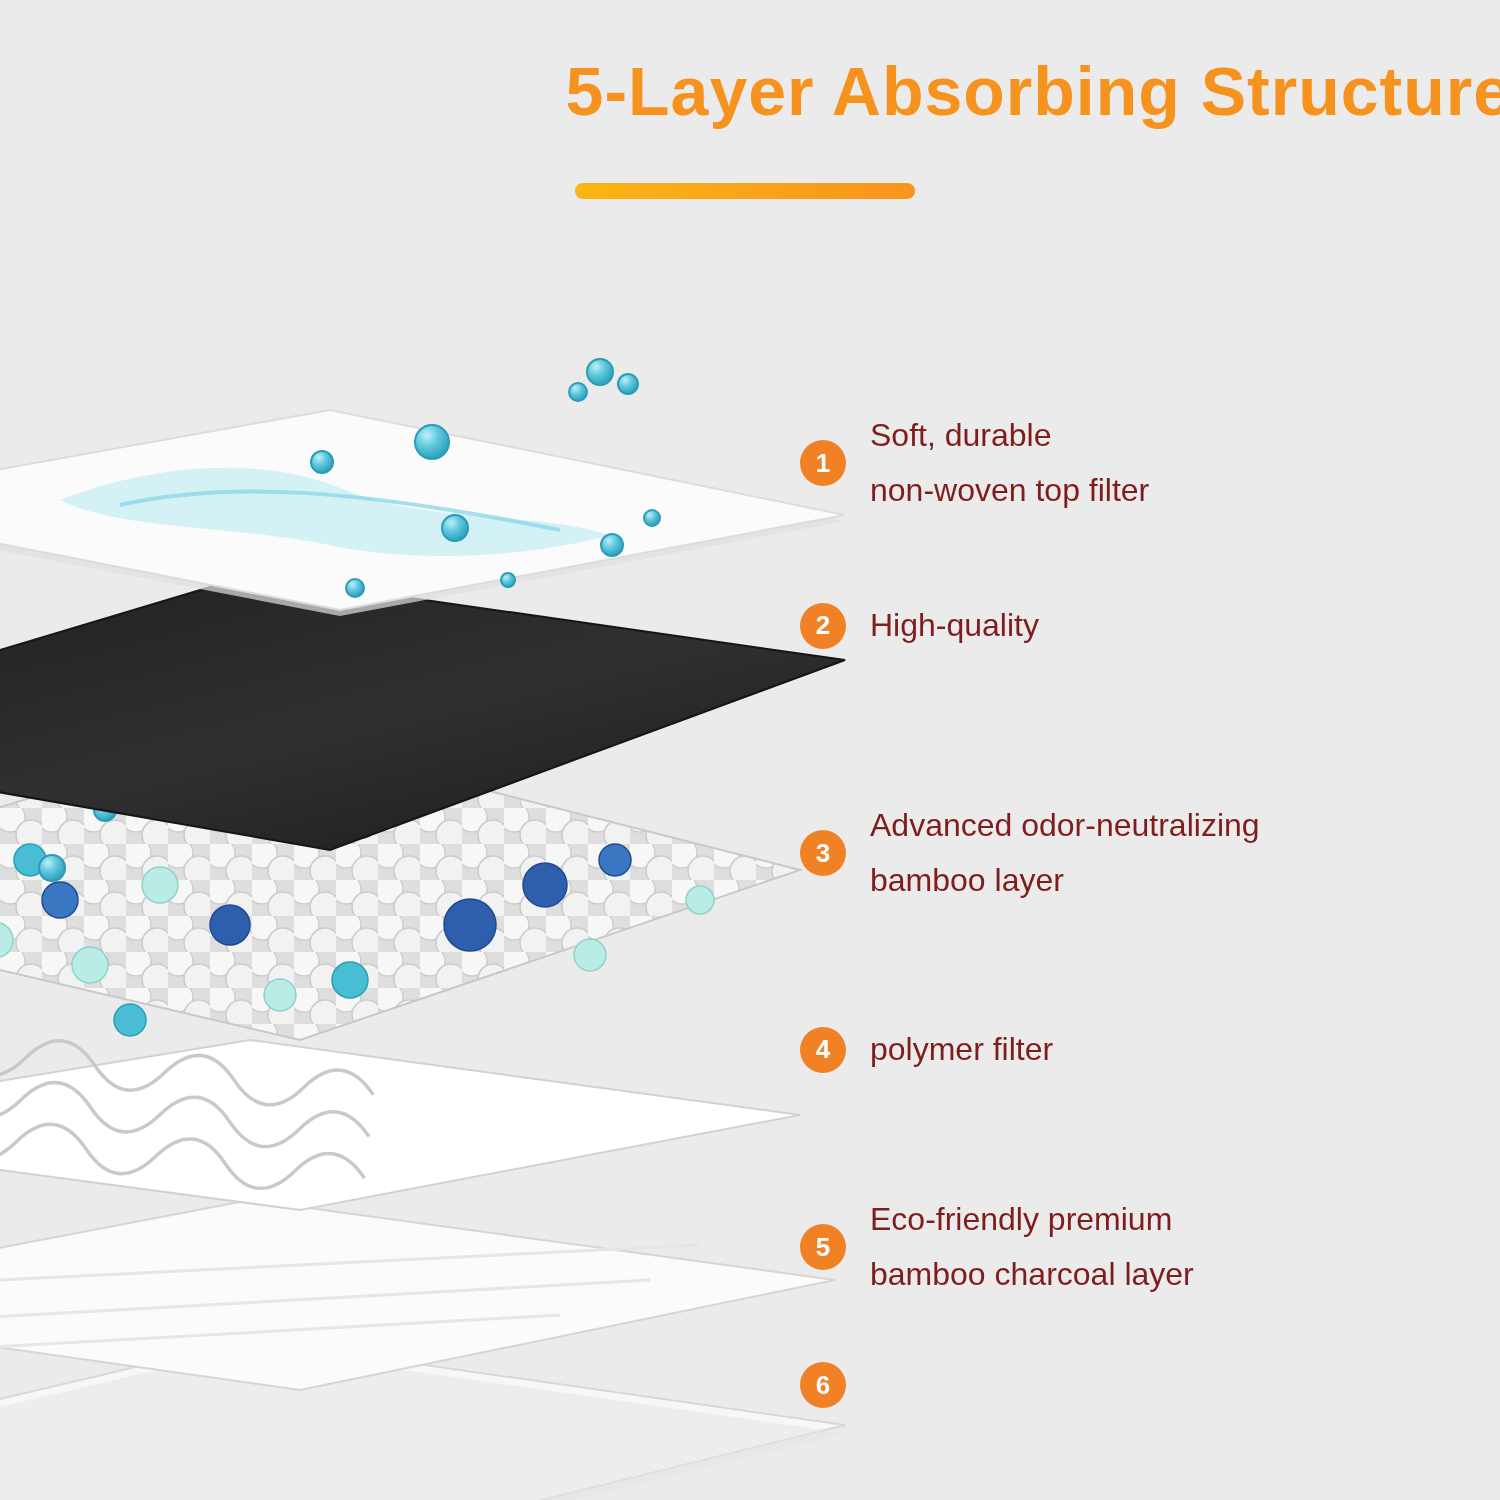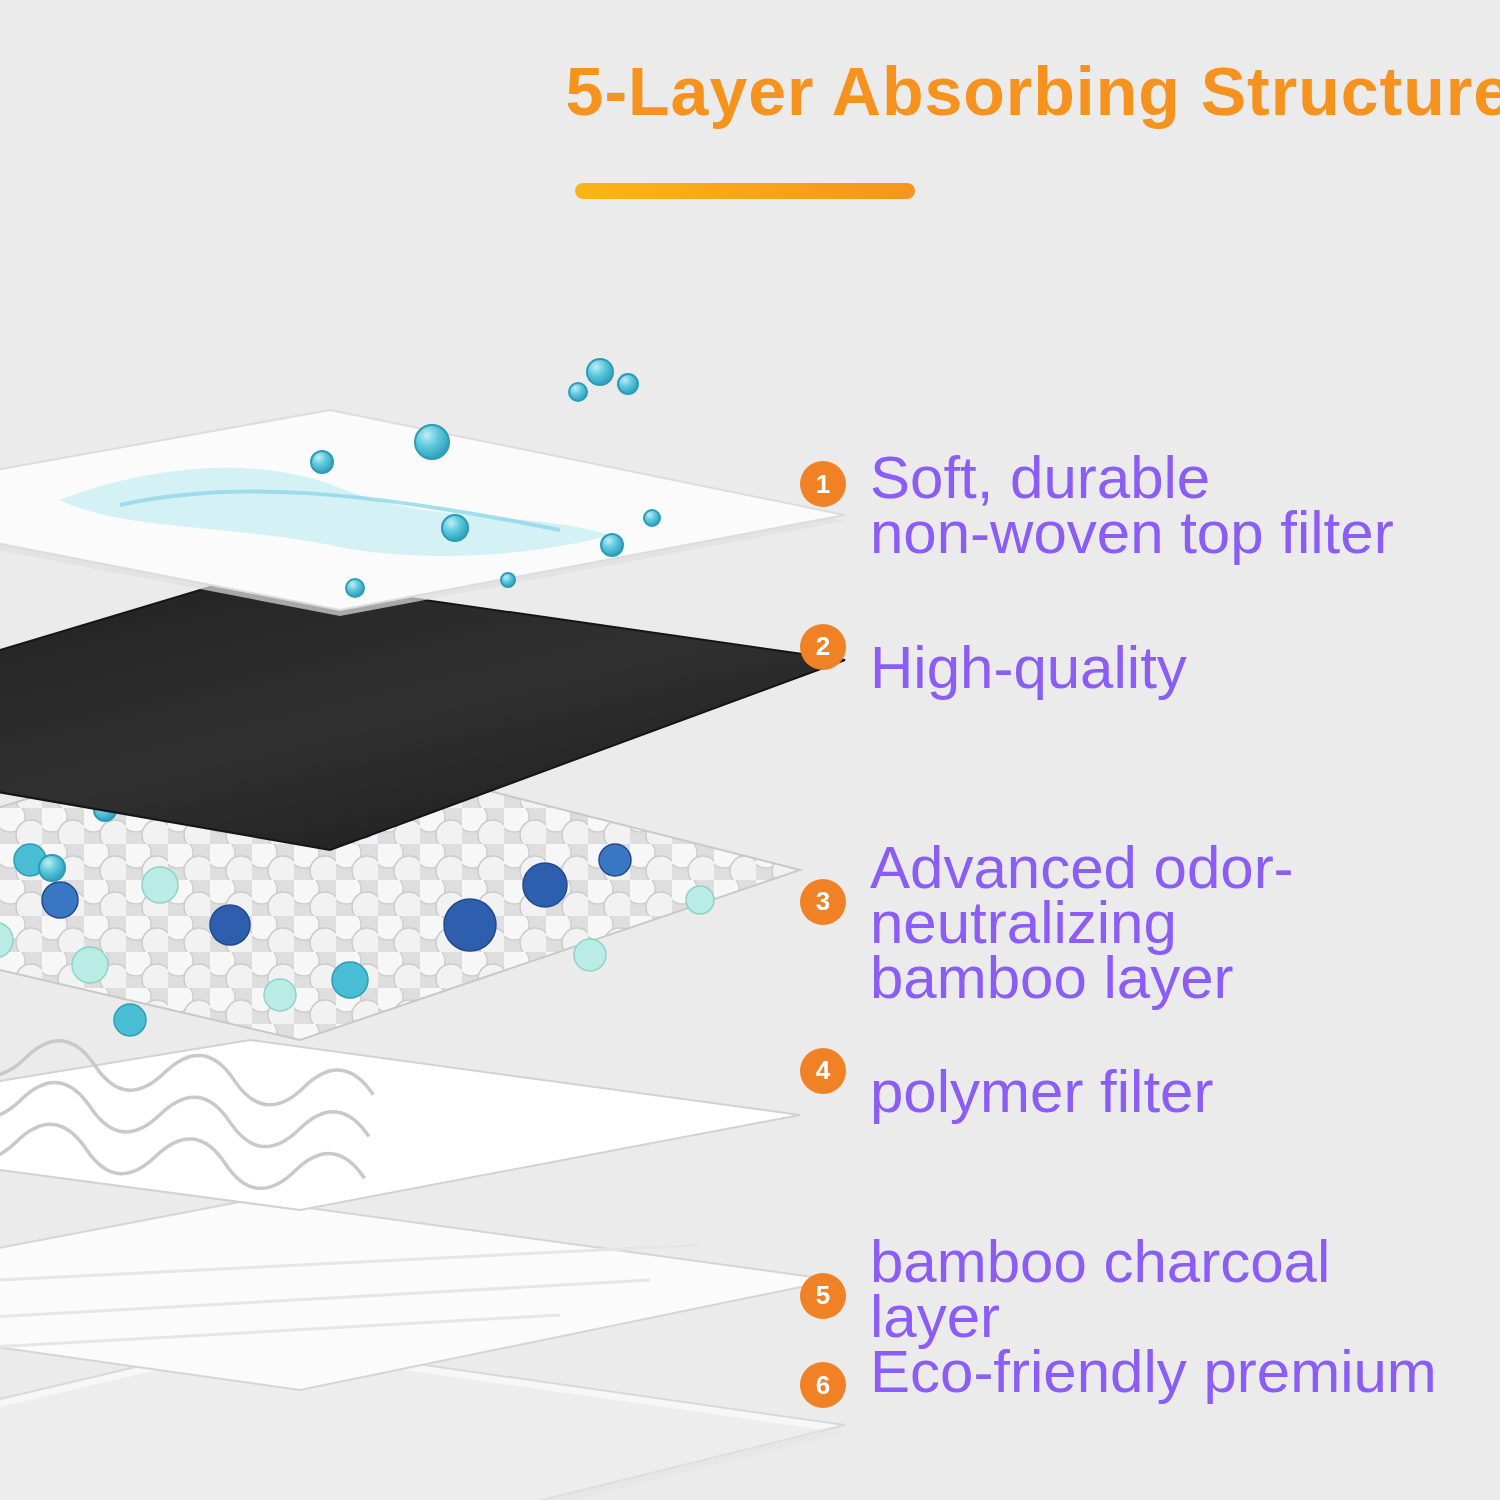--- a/index.html
+++ b/index.html
@@ -44,24 +44,23 @@
     flex:0 0 auto;
     width:46px;height:46px;
     border-radius:50%;
     background:#F08124;
     color:#ffffff;
     font-size:26px;
     font-weight:bold;
     display:flex;align-items:center;justify-content:center;
   }
   .callout-text{
-    color:#8b5cf6;
-    font-size:60px;
+    color:#7f1d1d;
+    font-size:32px;
     line-height:55px;
-    margin-top:42px;
   }
   .c1{top:408px;}
   .c2{top:598px;}
   .c3{top:798px;}
   .c4{top:1022px;}
   .c5{top:1192px;}
   .c6{top:1362px;}
 </style>
 </head>
 <body>
@@ -192,22 +191,22 @@
   <div class="callout c4">
     <div class="badge">4</div>
     <div class="callout-text">
       <div>polymer filter</div>
     </div>
   </div>
 
   <div class="callout c5">
     <div class="badge">5</div>
     <div class="callout-text">
+      <div>Eco-friendly premium</div>
       <div>bamboo charcoal layer</div>
-      <div>Eco-friendly premium</div>
     </div>
   </div>
 
   <div class="callout c6">
     <div class="badge">6</div>
   </div>
 
 </div>
 
 </body></html>

